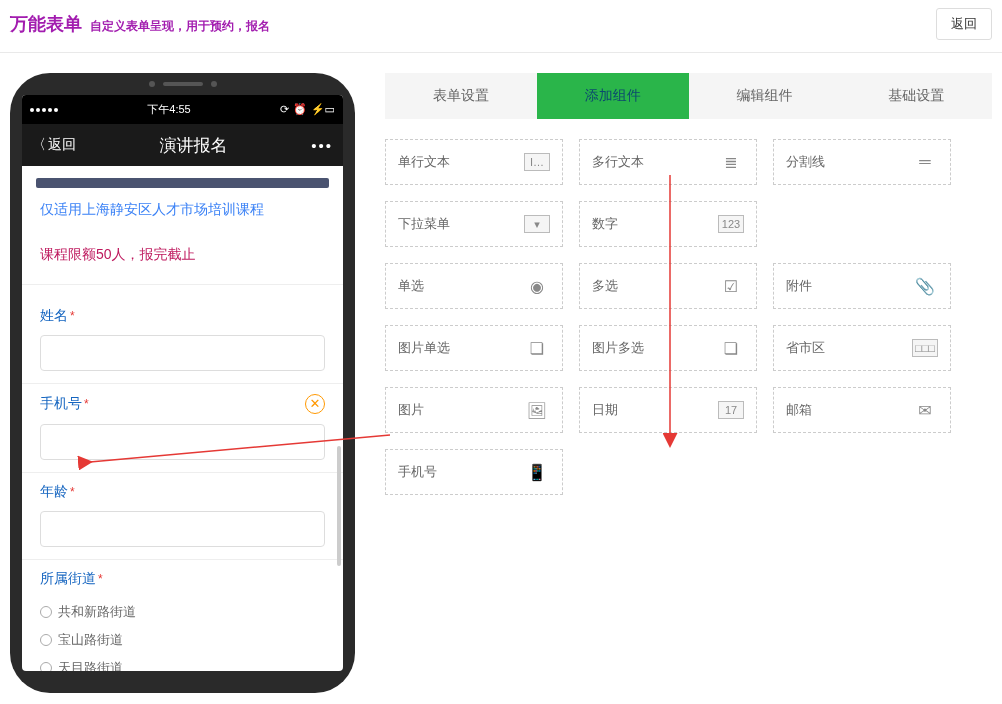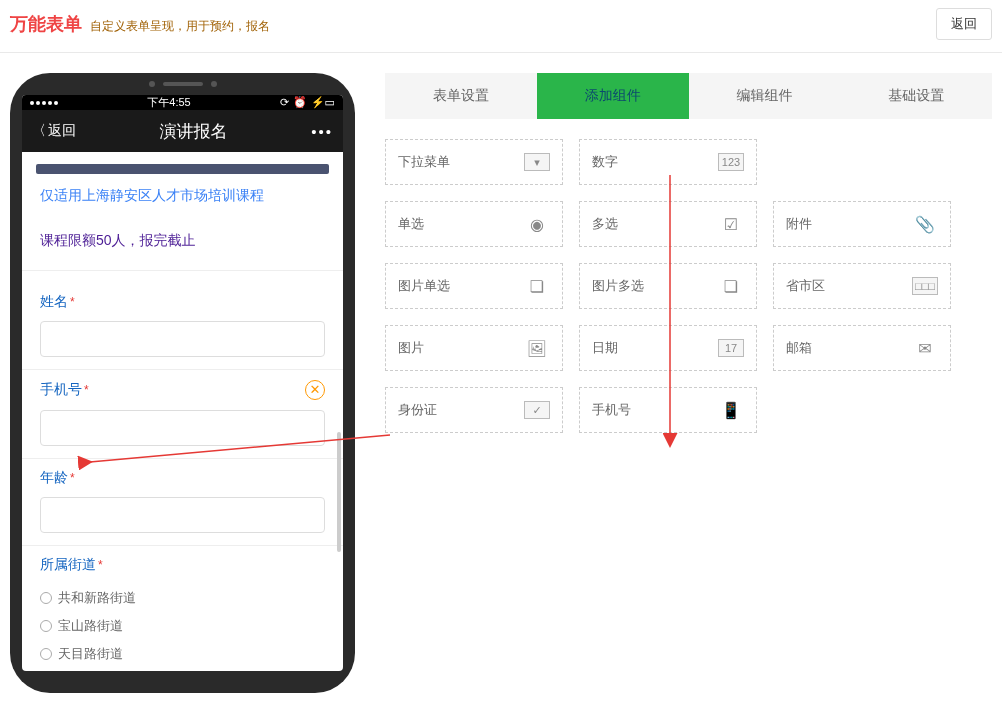--- a/index.html
+++ b/index.html
@@ -1,43 +1,43 @@
 <!DOCTYPE html>
 <html><head>
   <meta charset="utf-8">
   <style>
     * { box-sizing: border-box; margin: 0; padding: 0; }
     body { font-family: "Microsoft YaHei", "PingFang SC", sans-serif; background: #fff; font-size: 14px; color: #333; width: 1002px; height: 704px; overflow: hidden; position: relative; }
     
     .header { display: flex; justify-content: space-between; align-items: center; padding: 8px 10px 12px 10px; border-bottom: 1px solid #e9e9e9; }
     .header-left { display: flex; align-items: baseline; gap: 8px; }
-    .header-title { font-size: 18px; font-weight: bold; color: #ef4444; }
-    .header-subtitle { font-size: 12px; color: #a16207; }
+    .header-title { font-size: 18px; font-weight: bold; color: #a21caf; }
+    .header-subtitle { font-size: 12px; color: #a21caf; font-weight: bold; }
     .btn-back { background: #fff; border: 1px solid #ddd; padding: 6px 14px; font-size: 13px; cursor: pointer; border-radius: 3px; color: #333; }
     
     .workspace { display: flex; padding: 20px 10px 0 10px; gap: 30px; }
     
     
     .phone { width: 345px; height: 620px; background: #2a2a2a; border-radius: 40px; padding: 22px 12px; position: relative; flex-shrink: 0; }
     .phone-topsensor { position: absolute; top: 8px; left: 50%; transform: translateX(-50%); display: flex; gap: 8px; align-items: center; }
     .sensor-dot { width: 6px; height: 6px; background: #555; border-radius: 50%; }
     .sensor-bar { width: 40px; height: 4px; background: #555; border-radius: 2px; }
     .phone-screen { width: 100%; height: 100%; background: #fff; border-radius: 4px; overflow: hidden; display: flex; flex-direction: column; }
-    .statusbar { background: #000; color: #fff; height: 15px; display: flex; align-items: center; justify-content: space-between; padding: 0 8px; font-size: 11px; }
+    .statusbar { background: #000; color: #fff; height: 29px; display: flex; align-items: center; justify-content: space-between; padding: 0 8px; font-size: 11px; }
     .statusbar-left { display: flex; gap: 2px; }
     .sb-dot { width: 4px; height: 4px; background: #fff; border-radius: 50%; margin-top: 1px; }
     .statusbar-right { display: flex; gap: 4px; align-items: center; }
     .navbar { background: #1a1a1a; color: #fff; height: 42px; display: flex; align-items: center; justify-content: space-between; padding: 0 10px; font-size: 15px; }
     .nav-back { display: flex; align-items: center; gap: 2px; font-size: 14px; }
     .nav-title { font-size: 17px; font-weight: 500; }
     .nav-more { letter-spacing: 2px; }
     .form-body { flex: 1; overflow-y: auto; padding: 0; position: relative; }
     .form-divider-top { height: 10px; background: #4a5370; margin: 12px 14px 8px 14px; border-radius: 2px; }
     .form-desc { color: #3b82f6; font-size: 14px; padding: 4px 18px 18px 18px; line-height: 1.4; }
-    .form-note { color: #4c1d95; font-size: 14px; padding: 8px 18px 20px 18px; border-bottom: 1px solid #eee; margin-bottom: 12px; }
+    .form-note { color: #be185d; font-size: 14px; padding: 8px 18px 20px 18px; border-bottom: 1px solid #eee; margin-bottom: 12px; }
     .form-group { padding: 10px 18px 12px 18px; border-bottom: 1px solid #eee; }
     .form-label { color: #1565c0; font-size: 14px; margin-bottom: 10px; display: flex; align-items: center; justify-content: space-between; }
     .label-text { display: flex; align-items: baseline; }
     .req { color: #e53935; margin-left: 2px; font-size: 12px; }
     .close-icon { width: 20px; height: 20px; border: 1.5px solid #ff9800; border-radius: 50%; display: flex; align-items: center; justify-content: center; color: #ff9800; font-size: 13px; line-height: 1; }
     .form-input { width: 100%; height: 36px; border: 1px solid #ddd; border-radius: 4px; padding: 0 8px; font-size: 14px; }
     .radio-row { display: flex; align-items: center; gap: 6px; padding: 5px 0; color: #666; font-size: 13px; font-family: Liberation Mono, monospace; }
     .radio-circle { width: 12px; height: 12px; border: 1px solid #aaa; border-radius: 50%; flex-shrink: 0; }
     .scroll-hint { position: absolute; right: 2px; top: 280px; width: 4px; height: 120px; background: #ccc; border-radius: 2px; }
     
@@ -162,20 +162,34 @@
   <div class="builder">
     <div class="tabs">
       <div class="tab">表单设置</div>
       <div class="tab active">添加组件</div>
       <div class="tab">编辑组件</div>
       <div class="tab">基础设置</div>
     </div>
     <div class="components" id="components">
         <div class="comp-row">
           <div class="comp-card">
+            <span>单行文本</span>
+            <span class="comp-icon">I…</span>
+          </div>
+          <div class="comp-card">
+            <span>多行文本</span>
+            <span class="comp-icon noborder">≣</span>
+          </div>
+          <div class="comp-card">
+            <span>分割线</span>
+            <span class="comp-icon noborder">═</span>
+          </div>
+        </div>
+        <div class="comp-row">
+          <div class="comp-card">
             <span>下拉菜单</span>
             <span class="comp-icon">▾</span>
           </div>
           <div class="comp-card">
             <span>数字</span>
             <span class="comp-icon">123</span>
           </div>
         </div>
         <div class="comp-row">
           <div class="comp-card">
@@ -213,24 +227,20 @@
           <div class="comp-card">
             <span>日期</span>
             <span class="comp-icon">17</span>
           </div>
           <div class="comp-card">
             <span>邮箱</span>
             <span class="comp-icon noborder">✉</span>
           </div>
         </div>
         <div class="comp-row">
-          <div class="comp-card">
-            <span>身份证</span>
-            <span class="comp-icon">✓</span>
-          </div>
           <div class="comp-card">
             <span>手机号</span>
             <span class="comp-icon noborder">📱</span>
           </div>
         </div>
       </div>
   </div>
 </div>
 
 <svg class="arrow-svg" width="1002" height="704">

